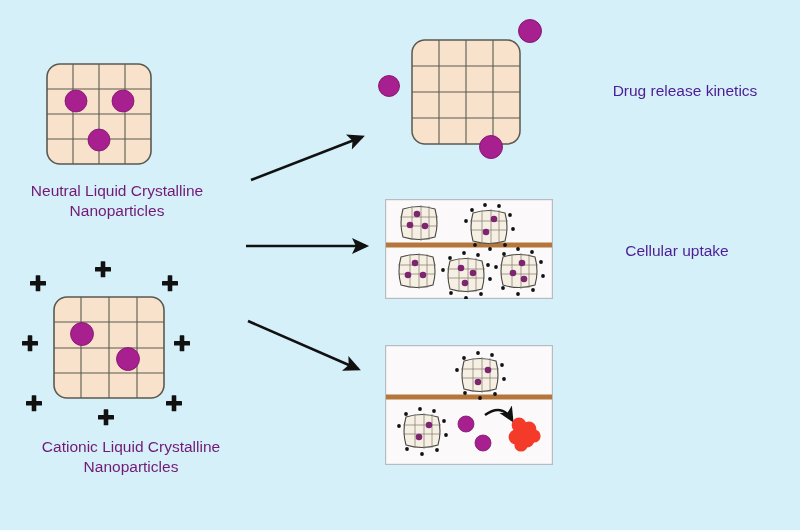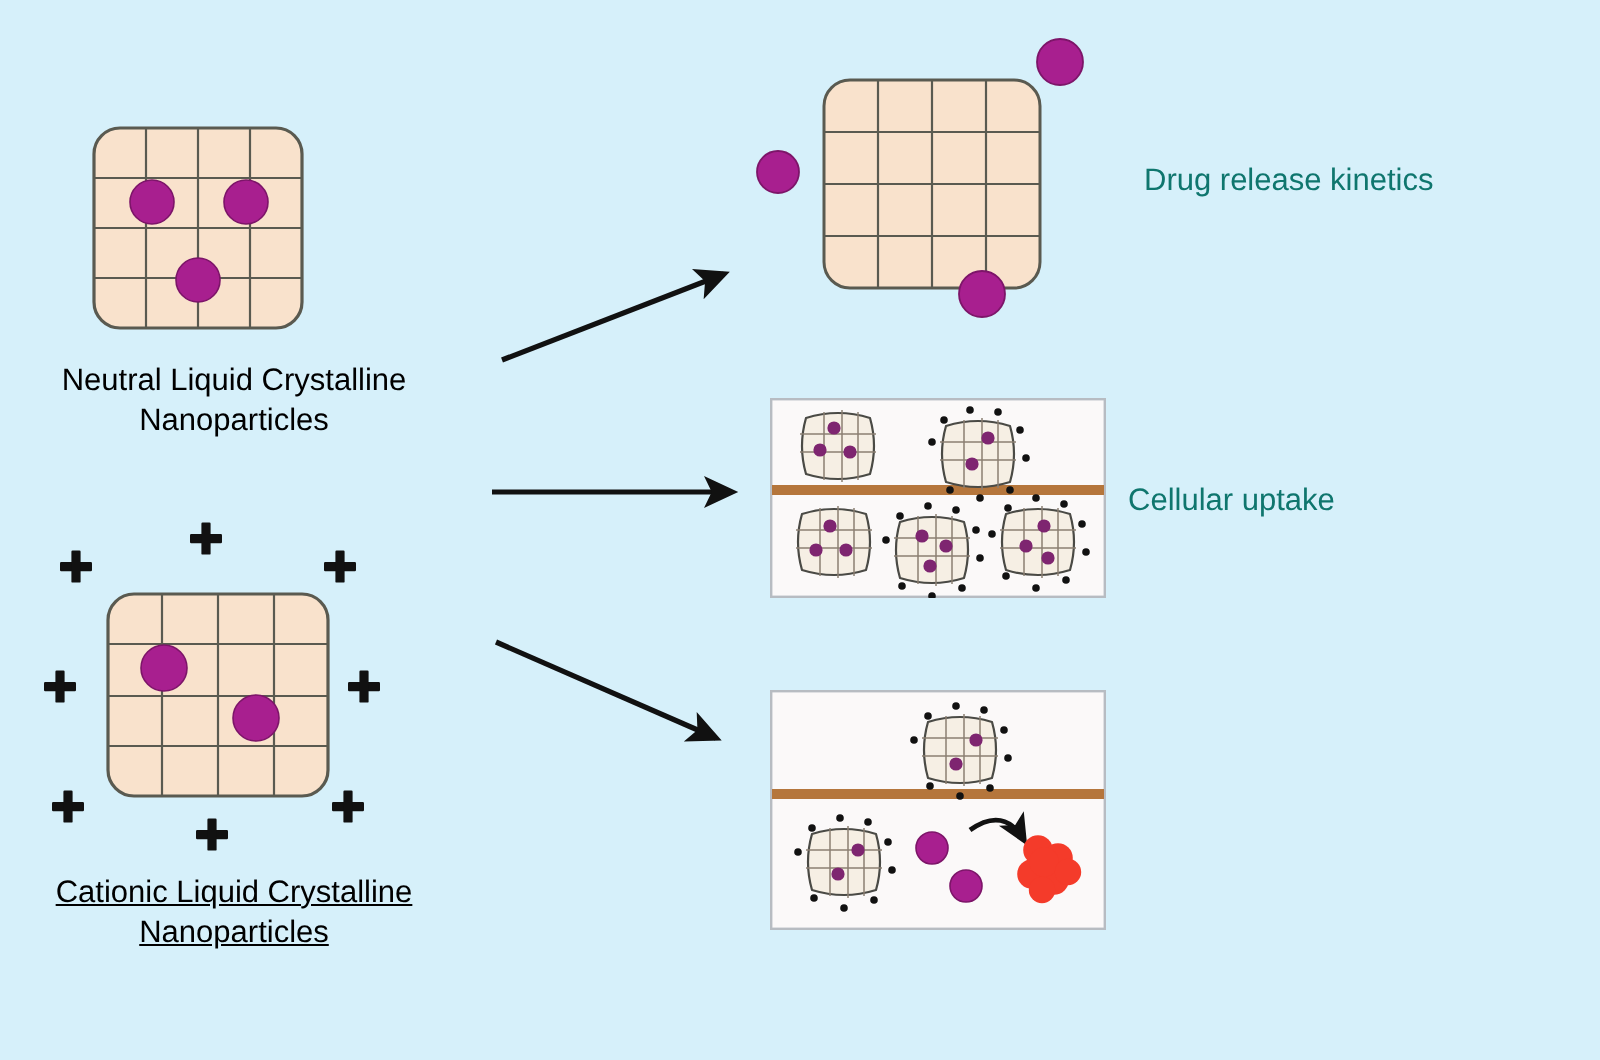--- a/index.html
+++ b/index.html
@@ -17,36 +17,37 @@
     position: relative;
     width: 800px;
     height: 530px;
     background: #d6f0fa;
   }
   .abs { position: absolute; }
   svg { display: block; }
   .caption {
     position: absolute;
     text-align: center;
-    color: #000000;
+    color: #701a75;
     font-size: 15.5px;
     line-height: 20px;
     font-family: "Liberation Sans", sans-serif;
     white-space: pre-line;
   }
   .right-label {
     position: absolute;
-    color: #0f766e;
+    text-align: center;
+    color: #4c1d95;
     font-size: 15.5px;
     line-height: 21px;
     font-family: "Liberation Sans", sans-serif;
     white-space: pre-line;
   }
   #cap-neutral  { left: 8px;   top: 181px; width: 218px; }
-  #cap-cationic { left: 2px;   top: 437px; width: 230px; text-decoration: underline; }
+  #cap-cationic { left: 16px;   top: 437px; width: 230px; }
   #lbl-drug     { left: 572px; top: 80px;  width: 226px; }
   #lbl-uptake   { left: 564px; top: 240px; width: 226px; }
   #lbl-activity { left: 566px; top: 380px; width: 234px; }
 </style>
 </head>
 <body>
 
 <div id="figure">
 
   <div class="abs" style="left:40px; top:58px;">

